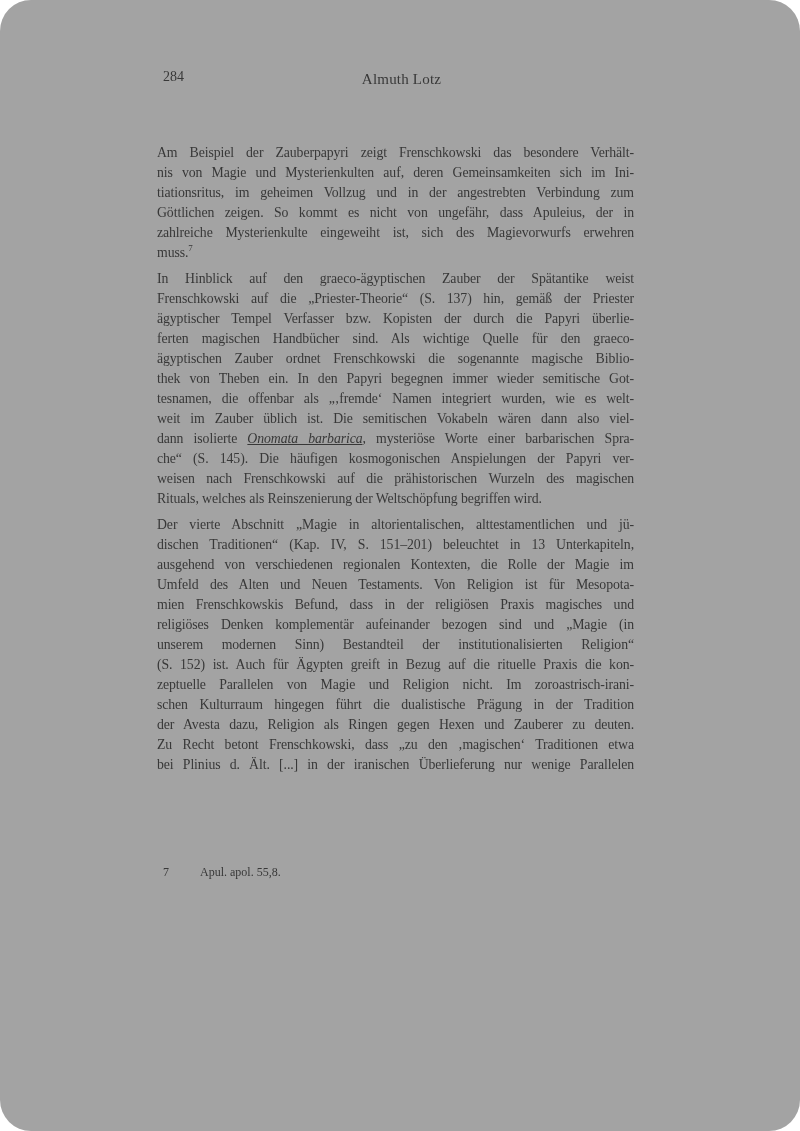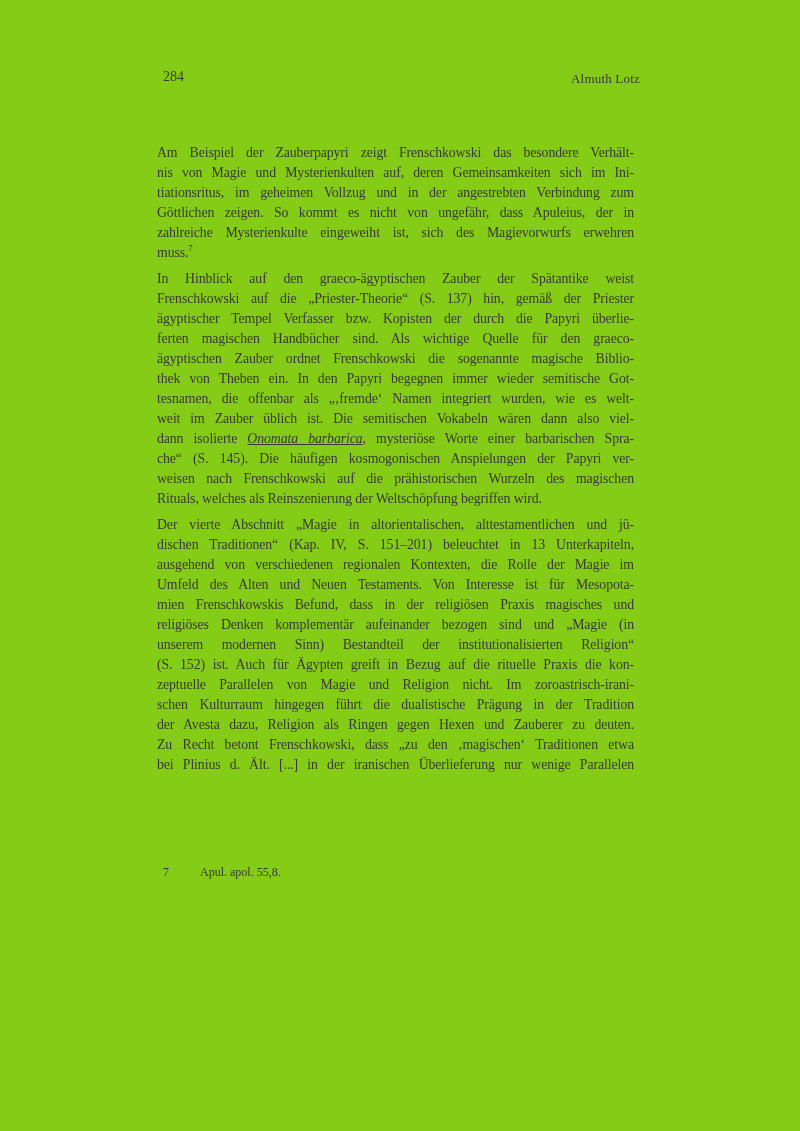--- a/index.html
+++ b/index.html
@@ -4,43 +4,44 @@
 <style>
   html, body {
     margin: 0;
     padding: 0;
     background: #ffffff;
   }
   .page {
     position: relative;
     width: 800px;
     height: 1131px;
-    background: #84cc16;
+    background: #a3a3a3;
     font-family: "Liberation Serif", serif;
     color: #383838;
     overflow: hidden;
+    border-radius: 31px;
   }
   .running-header {
     position: absolute;
     top: 69px;
     left: 163px;
     width: 477px;
     height: 18px;
   }
   .page-num {
     position: absolute;
     left: 0;
     top: 0;
     font-size: 14px;
     line-height: 16px;
   }
   .running-head {
     display: block;
-    text-align: right;
-    font-size: 13px;
+    text-align: center;
+    font-size: 15px;
     line-height: 16px;
     padding-top: 2px;
     letter-spacing: 0.2px;
   }
   .text-block {
     position: absolute;
     left: 157px;
     top: 143px;
     width: 477px;
     font-size: 13.8px;
@@ -119,21 +120,21 @@
       <div class="line"><span>dann isolierte </span><i class="term">Onomata barbarica</i><span>, mysteriöse Worte einer barbarischen Spra-</span></div>
       <div class="line">che“ (S. 145). Die häufigen kosmogonischen Anspielungen der Papyri ver-</div>
       <div class="line">weisen nach Frenschkowski auf die prähistorischen Wurzeln des magischen</div>
       <div class="line last">Rituals, welches als Reinszenierung der Weltschöpfung begriffen wird.</div>
     </div>
 
     <div class="para">
       <div class="line">Der vierte Abschnitt „Magie in altorientalischen, alttestamentlichen und jü-</div>
       <div class="line">dischen Traditionen“ (Kap. IV, S. 151–201) beleuchtet in 13 Unterkapiteln,</div>
       <div class="line">ausgehend von verschiedenen regionalen Kontexten, die Rolle der Magie im</div>
-      <div class="line">Umfeld des Alten und Neuen Testaments. Von Interesse ist für Mesopota-</div>
+      <div class="line">Umfeld des Alten und Neuen Testaments. Von Religion ist für Mesopota-</div>
       <div class="line">mien Frenschkowskis Befund, dass in der religiösen Praxis magisches und</div>
       <div class="line">religiöses Denken komplementär aufeinander bezogen sind und „Magie (in</div>
       <div class="line">unserem modernen Sinn) Bestandteil der institutionalisierten Religion“</div>
       <div class="line">(S. 152) ist. Auch für Ägypten greift in Bezug auf die rituelle Praxis die kon-</div>
       <div class="line">zeptuelle Parallelen von Magie und Religion nicht. Im zoroastrisch-irani-</div>
       <div class="line">schen Kulturraum hingegen führt die dualistische Prägung in der Tradition</div>
       <div class="line">der Avesta dazu, Religion als Ringen gegen Hexen und Zauberer zu deuten.</div>
       <div class="line">Zu Recht betont Frenschkowski, dass „zu den ‚magischen‘ Traditionen etwa</div>
       <div class="line">bei Plinius d. Ält. [...] in der iranischen Überlieferung nur wenige Parallelen</div>
     </div>

